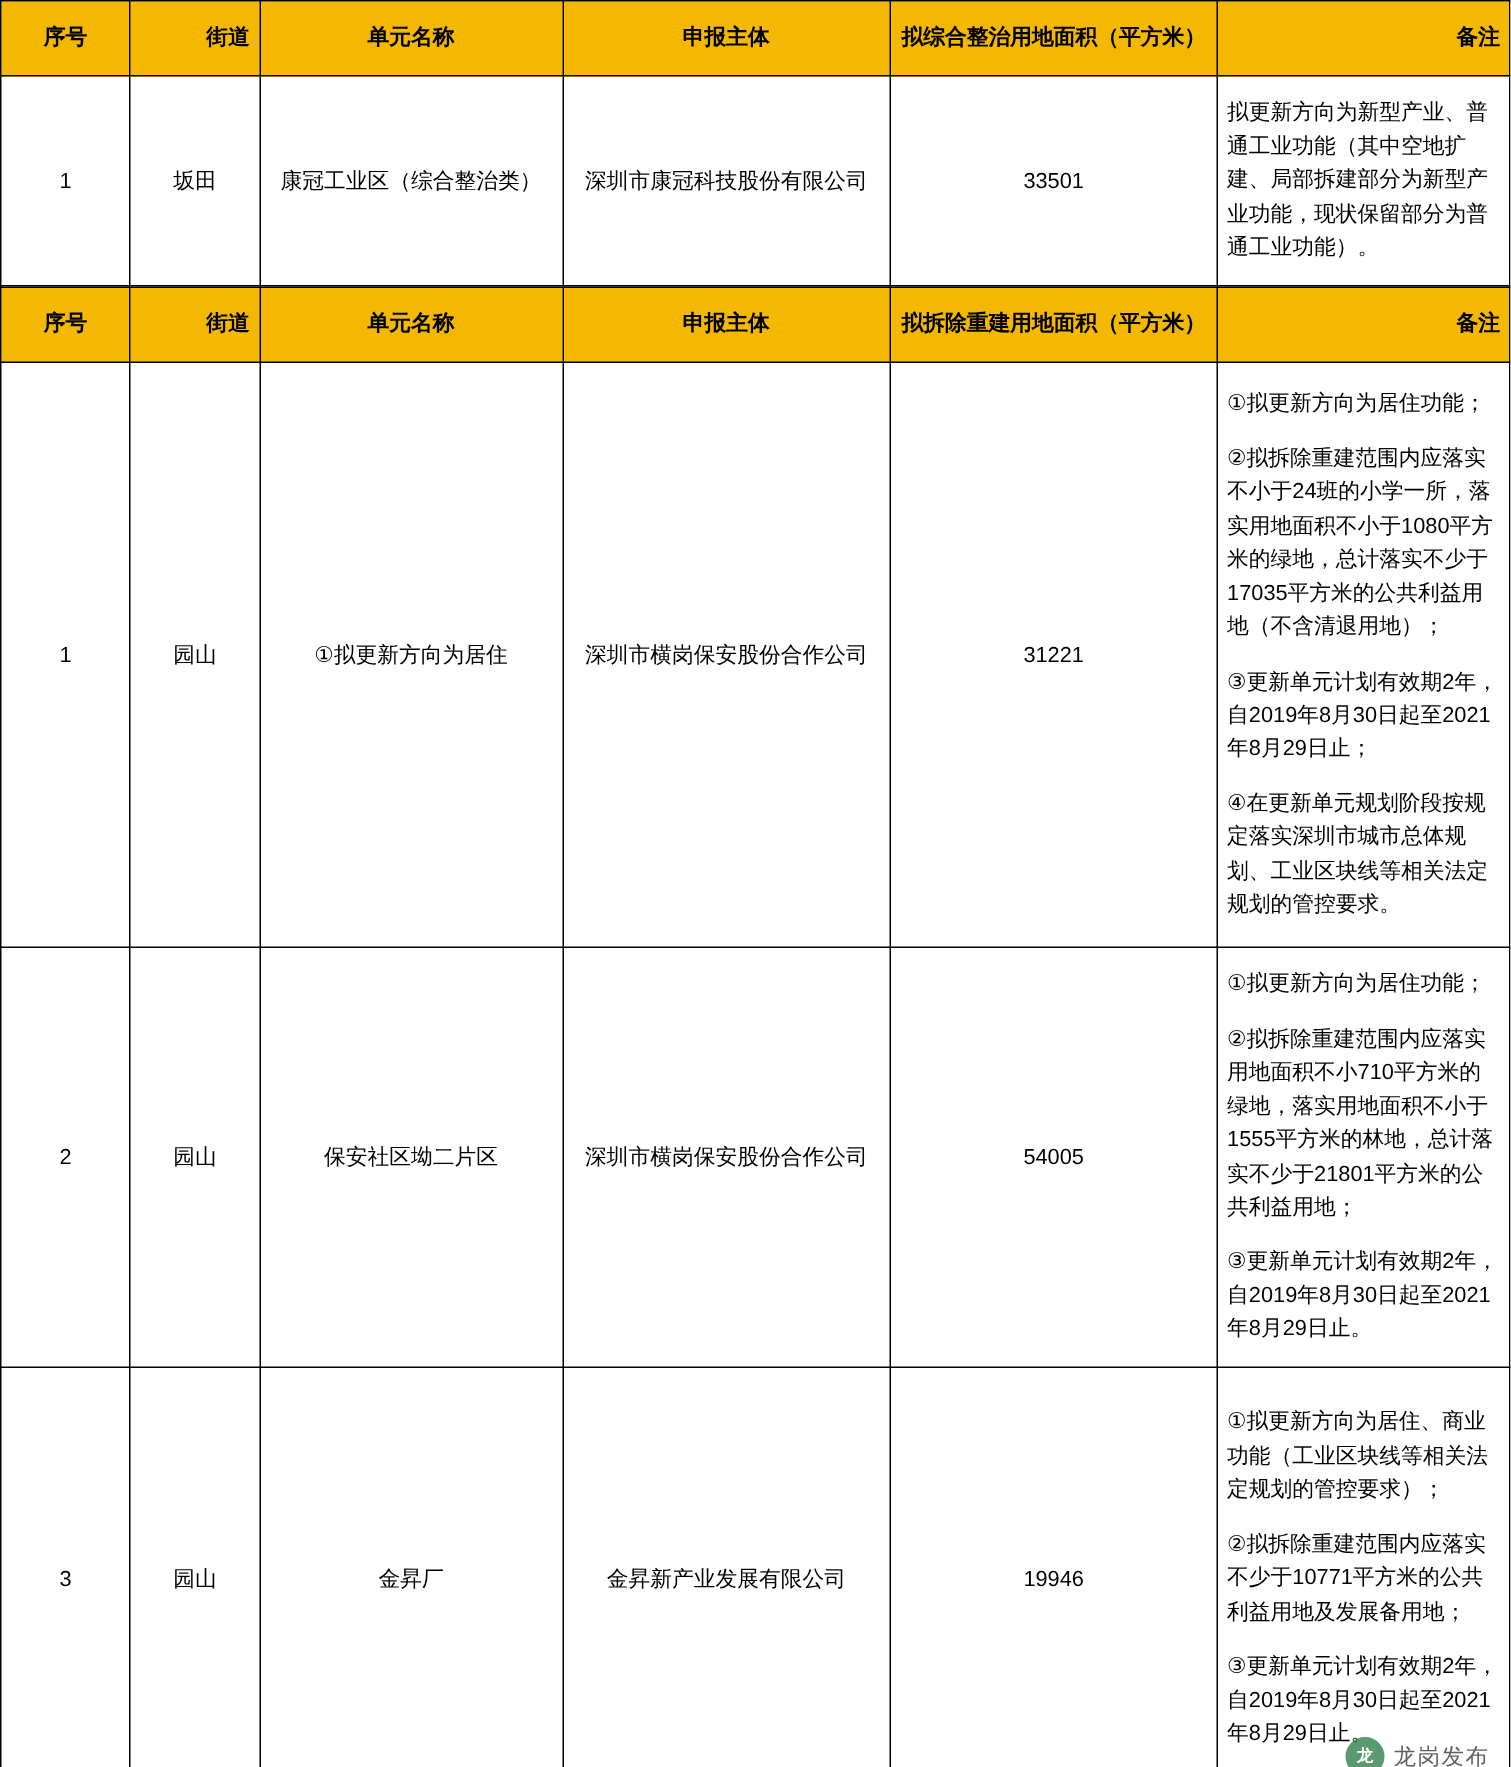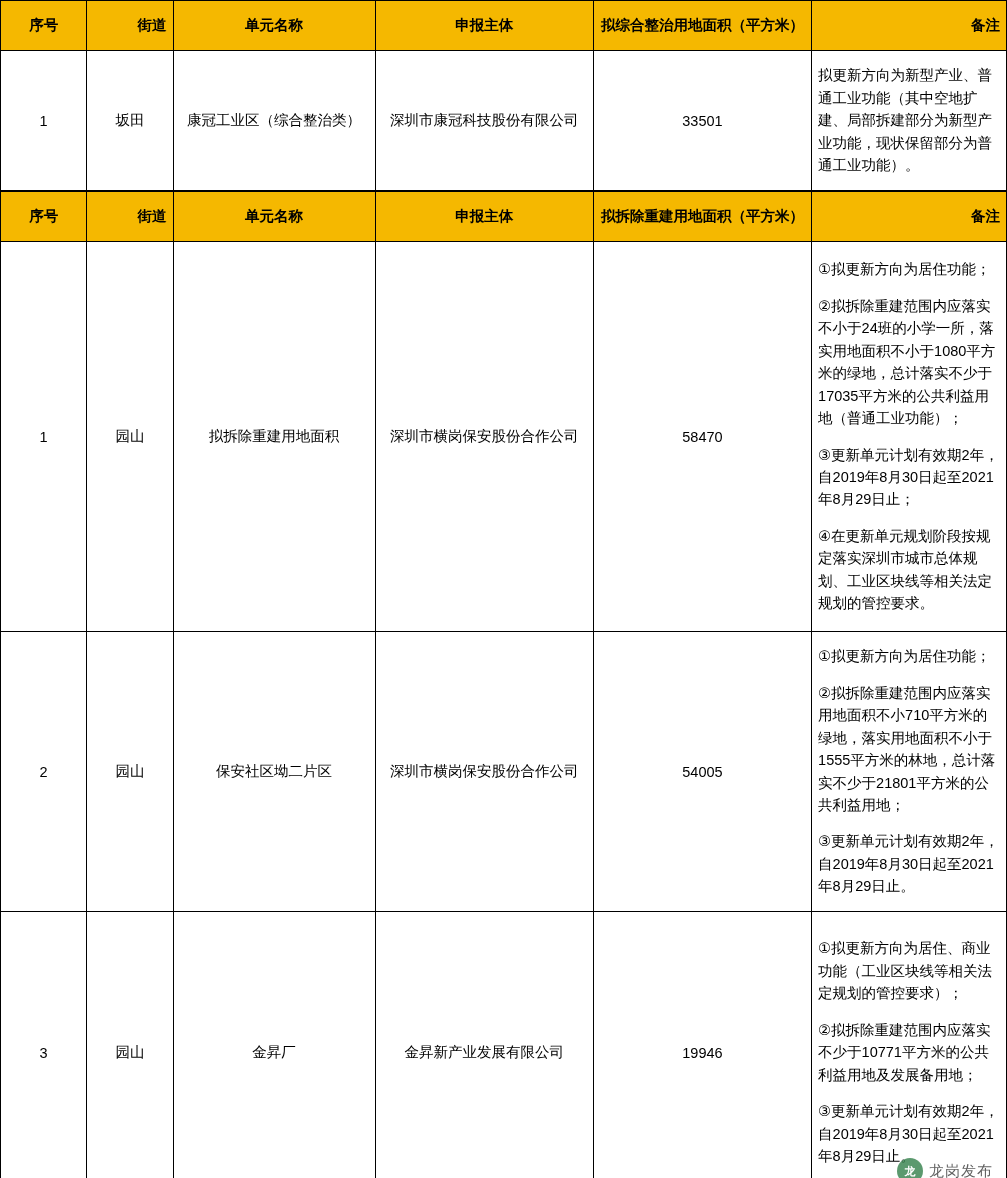--- a/index.html
+++ b/index.html
@@ -125,26 +125,26 @@
         <th class="c-subj">申报主体</th>
         <th class="c-area">拟拆除重建用地面积（平方米）</th>
         <th class="c-note">备注</th>
       </tr>
     </thead>
     <tbody>
 
       <tr style="height:390px;">
         <td class="center c-seq">1</td>
         <td class="center c-str">园山</td>
-        <td class="center c-unit">拟拆除重建用地面积</td>
+        <td class="center c-unit">①拟更新方向为居住</td>
         <td class="center c-subj">深圳市横岗保安股份合作公司</td>
-        <td class="center c-area">58470</td>
+        <td class="center c-area">31221</td>
         <td class="note c-note">
           <p>①拟更新方向为居住功能；</p>
-          <p>②拟拆除重建范围内应落实不小于24班的小学一所，落实用地面积不小于1080平方米的绿地，总计落实不少于17035平方米的公共利益用地（普通工业功能）；</p>
+          <p>②拟拆除重建范围内应落实不小于24班的小学一所，落实用地面积不小于1080平方米的绿地，总计落实不少于17035平方米的公共利益用地（不含清退用地）；</p>
           <p>③更新单元计划有效期2年，自2019年8月30日起至2021年8月29日止；</p>
           <p>④在更新单元规划阶段按规定落实深圳市城市总体规划、工业区块线等相关法定规划的管控要求。</p>
         </td>
       </tr>
 
       <tr style="height:280px;">
         <td class="center c-seq">2</td>
         <td class="center c-str">园山</td>
         <td class="center c-unit">保安社区坳二片区</td>
         <td class="center c-subj">深圳市横岗保安股份合作公司</td>

